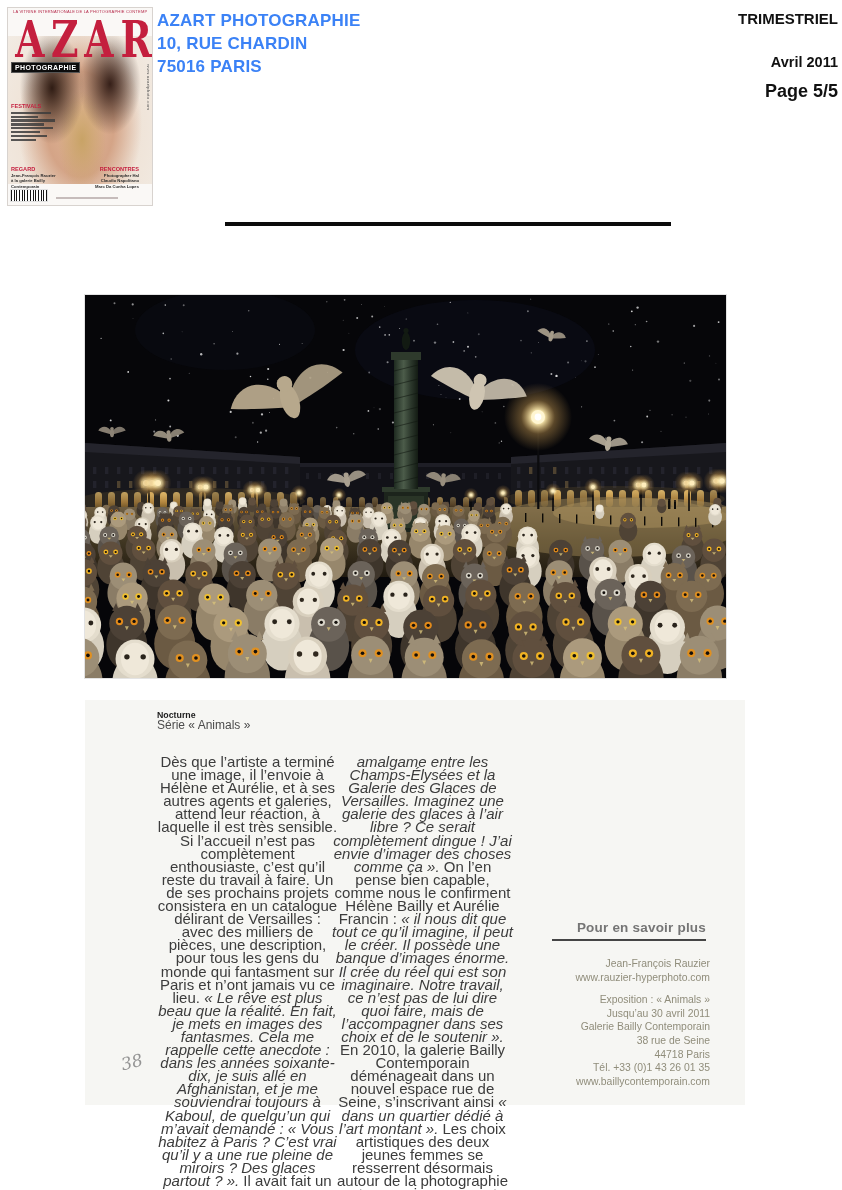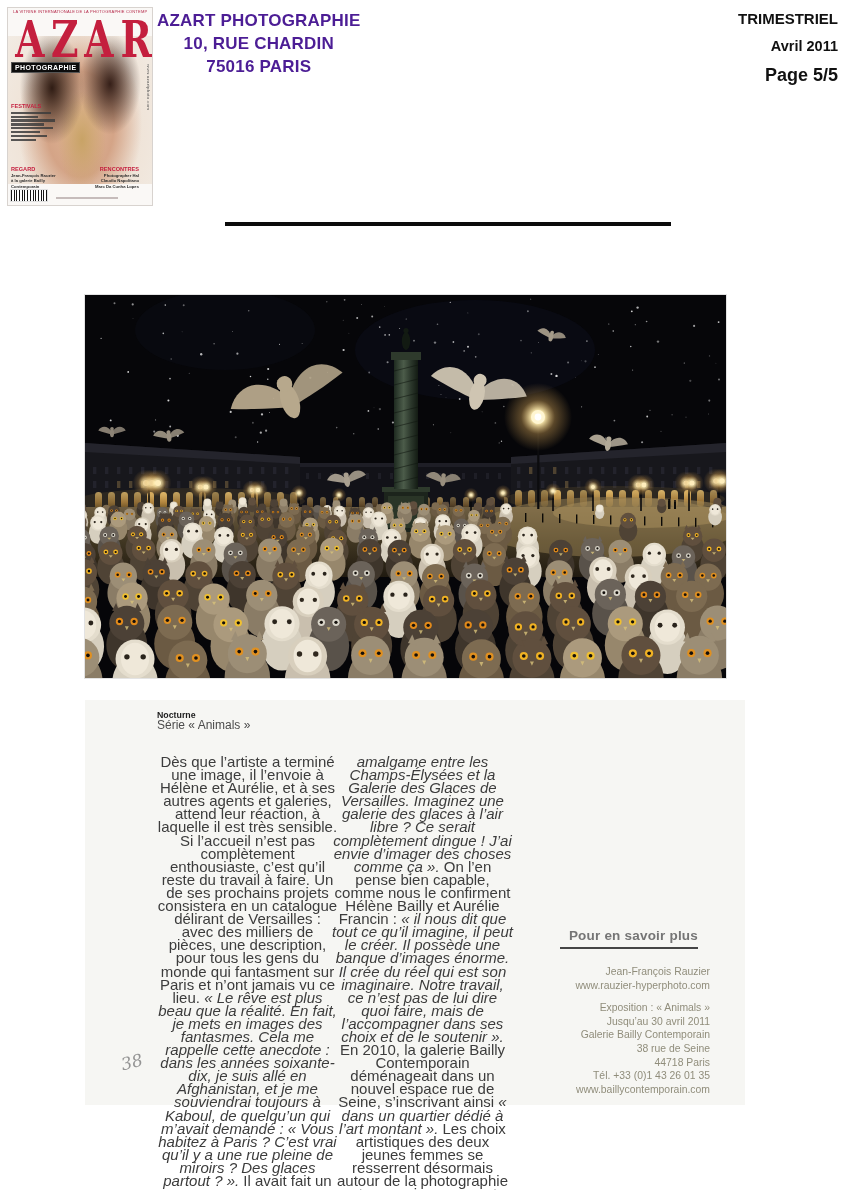--- a/index.html
+++ b/index.html
@@ -32,24 +32,24 @@
   .cov-right{position:absolute;right:13px;top:158px;width:60px;text-align:right;z-index:5;}
   .cov-site{position:absolute;right:1px;top:56px;z-index:5;writing-mode:vertical-rl;
          font-size:4.4px;color:#555;letter-spacing:.3px;}
   .cov-barcode{position:absolute;left:3px;bottom:4px;width:36px;height:11px;z-index:5;
          background:repeating-linear-gradient(90deg,#161616 0 1px,#fff 1px 2.7px);
          outline:1px solid #e2e2e2;}
   .cov-bottombar{position:absolute;left:48px;right:34px;bottom:6px;height:2.4px;
          background:#9a8a8a;opacity:.55;z-index:5;}
 
   .pub-address{position:absolute;left:157px;top:9px;font-size:17px;font-weight:bold;
-         line-height:23px;color:#4c1d95;letter-spacing:.2px;text-align:center;}
+         line-height:23px;color:#3b82f6;letter-spacing:.2px;}
   .pub-meta{position:absolute;right:4px;top:9px;text-align:right;color:#111;}
   .pub-frequency{font-size:15px;font-weight:bold;line-height:20px;}
-  .pub-date{font-size:14.5px;font-weight:bold;margin-top:9px;}
+  .pub-date{font-size:14.5px;font-weight:bold;margin-top:25px;}
   .pub-page{font-size:18px;font-weight:bold;margin-top:11px;}
 
   .head-rule{position:absolute;left:225px;top:222px;width:446px;height:3.5px;background:#0b0b0b;}
 
   
   .artwork{position:absolute;left:85px;top:295px;width:641px;height:383px;
            box-shadow:0 0 0 1px #e3e3e3;background:#050507;}
   .artwork svg{display:block;}
 
   
@@ -60,21 +60,21 @@
   .col{position:absolute;top:55px;width:181px;font-size:15px;line-height:13.1px;
        color:#3c3c3c;text-align:center;}
   .col1{left:72px;} .col2{left:247px;}
   .it{font-style:italic;}
   .endmark{display:inline-block;width:7px;height:7px;margin-left:3px;vertical-align:baseline;}
   .pagenum{position:absolute;left:36px;top:352px;font-family:"DejaVu Serif",serif;
        font-style:italic;font-size:17px;color:#949494;transform:rotate(-14deg);}
 
   .sidebar{position:absolute;left:463px;top:216px;width:162px;text-align:right;}
   .sidebar-heading{font-size:13.5px;font-weight:bold;color:#757575;letter-spacing:.2px;
-       padding-bottom:4px;border-bottom:2px solid #454545;margin:12px;}
+       padding-bottom:4px;border-bottom:2px solid #454545;margin:4px;}
   .sidebar-body{margin-top:16px;font-size:10.4px;line-height:13.6px;color:#908d7b;}
   .sidebar-group{margin-bottom:9px;}
 </style>
 </head>
 <body>
 
 <div class="page">
 
   <div class="cover">
     <div class="cover-tagline">LA VITRINE INTERNATIONALE DE LA PHOTOGRAPHIE CONTEMPORAINE</div>

